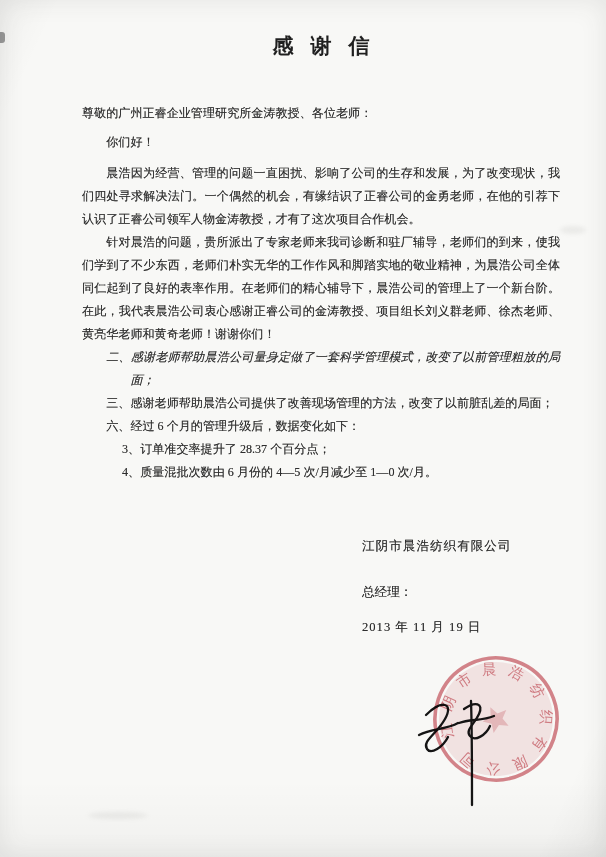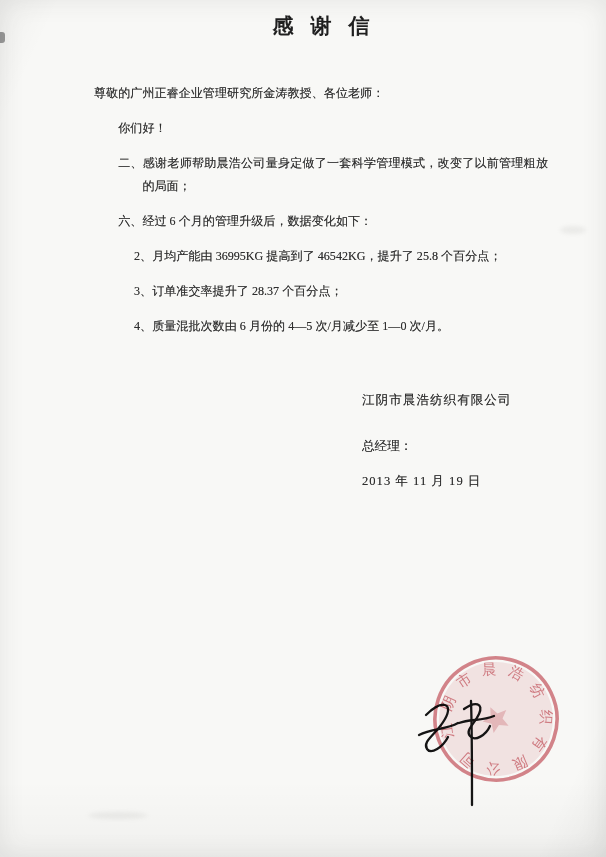--- a/index.html
+++ b/index.html
@@ -20,32 +20,32 @@
     content:"";position:absolute;inset:0;pointer-events:none;
     box-shadow:inset 0 0 26px rgba(60,60,60,0.10);
   }
   .speck{position:absolute;left:0;top:32px;width:5px;height:11px;background:#4a4a4a;opacity:.55;border-radius:0 3px 3px 0;}
   .smudge{position:absolute;background:#9a9a96;opacity:.14;border-radius:50%;filter:blur(2px);}
   .smudge.s1{left:560px;top:226px;width:26px;height:8px;}
   .smudge.s2{left:88px;top:812px;width:60px;height:7px;}
 
   .content{position:absolute;left:82px;top:0;width:478px;}
   .title{
-    margin:0;padding-top:12px;
+    margin:0;padding-top:32px;
     text-align:center;font-size:21px;font-weight:700;color:#1f1f1f;
     letter-spacing:17px;text-indent:17px;line-height:28px;
   }
   .body-text{font-size:12.1px;line-height:23px;text-align:justify;text-shadow:0 0 .5px rgba(40,40,40,.55);}
-  .body-text p{margin:12px;}
+  .body-text p{margin:0;}
   .salutation{margin-top:42px !important;}
   .greeting{margin-top:6px !important;text-indent:2em;}
   .para{text-indent:2em;}
   .para.first{margin-top:8px !important;}
   .item{text-indent:2em;}
-  .item.hang-deep{padding-left:4em;text-indent:-2em;}
+  .item.hang-deep{padding-left:4em;text-indent:-2em;font-style:italic;}
   .subitem{padding-left:40px;}
 
   .closing{margin-left:280px;margin-top:54px;font-size:12.6px;text-shadow:0 0 .5px rgba(40,40,40,.55);}
   .closing p{margin:0;}
   .closing .company{letter-spacing:1px;}
   .closing .signer{margin-top:29px;}
   .closing .date{margin-top:18px;letter-spacing:1px;}
 
   .signature-svg{position:absolute;left:412px;top:693px;z-index:3;}
   .signature-svg path{fill:none;stroke:#151515;stroke-width:2.3;stroke-linecap:round;stroke-linejoin:round;}
@@ -68,25 +68,27 @@
   <div class="speck"></div>
   <div class="smudge s1"></div>
   <div class="smudge s2"></div>
 
   <div class="content">
     <h1 class="title">感谢信</h1>
 
     <div class="body-text">
       <p class="salutation">尊敬的广州正睿企业管理研究所金涛教授、各位老师：</p>
       <p class="greeting">你们好！</p>
+      <p class="para first">晨浩因为经营、管理的问题一直困扰、影响了公司的生存和发展，为了改变现状，我们四处寻求解决法门。一个偶然的机会，有缘结识了正睿公司的金勇老师，在他的引荐下认识了正睿公司领军人物金涛教授，才有了这次项目合作机会。</p>
+      <p class="para">针对晨浩的问题，贵所派出了专家老师来我司诊断和驻厂辅导，老师们的到来，使我们学到了不少东西，老师们朴实无华的工作作风和脚踏实地的敬业精神，为晨浩公司全体同仁起到了良好的表率作用。在老师们的精心辅导下，晨浩公司的管理上了一个新台阶。在此，我代表晨浩公司衷心感谢正睿公司的金涛教授、项目组长刘义群老师、徐杰老师、黄亮华老师和黄奇老师！谢谢你们！</p>
 
       <p class="item hang-deep">二、感谢老师帮助晨浩公司量身定做了一套科学管理模式，改变了以前管理粗放的局面；</p>
+      <p class="item">三、感谢老师帮助晨浩公司提供了改善现场管理的方法，改变了以前脏乱差的局面；</p>
       <p class="item">六、经过 6 个月的管理升级后，数据变化如下：</p>
 
-      <p class="subitem">2、月均产能由 36995KG 提高到了 46542KG，提升了 25.8 个百分点；</p>
       <p class="subitem">3、订单准交率提升了 28.37 个百分点；</p>
       <p class="subitem">4、质量混批次数由 6 月份的 4—5 次/月减少至 1—0 次/月。</p>
     </div>
 
     <div class="closing">
       <p class="company">江阴市晨浩纺织有限公司</p>
       <p class="signer">总经理：</p>
       <p class="date">2013 年 11 月 19 日</p>
     </div>
   </div>

